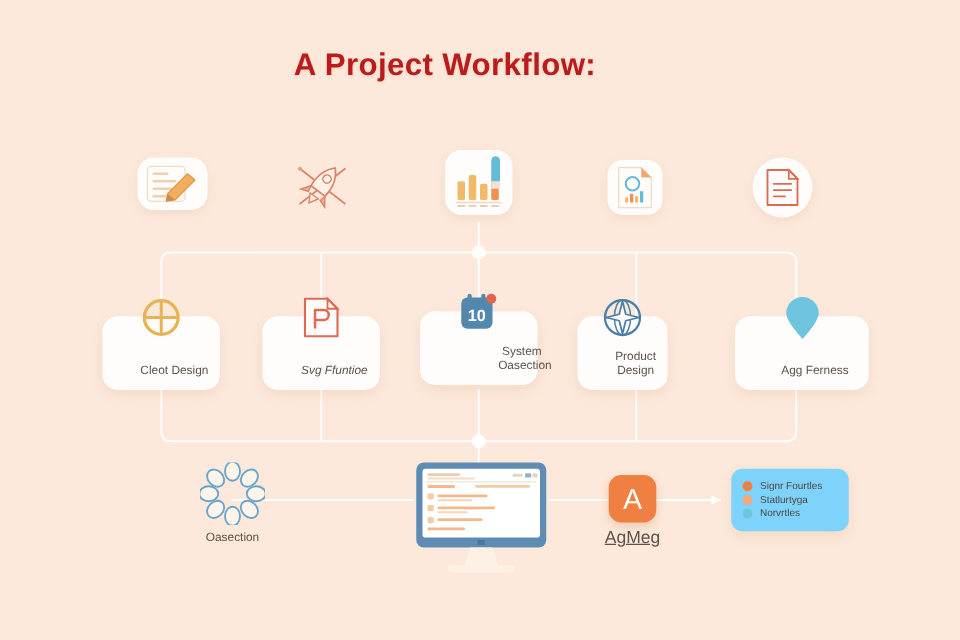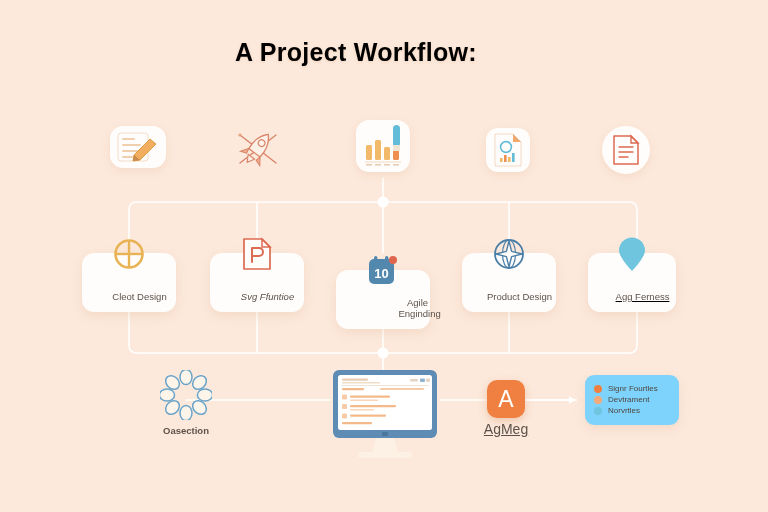--- a/index.html
+++ b/index.html
@@ -7,21 +7,21 @@
     width:768px;height:512px;overflow:hidden;
     background:#fce9db;
     font-family:"Liberation Sans","DejaVu Sans",sans-serif;
     position:relative;
   }
   #stage{position:absolute;inset:0;width:768px;height:512px;}
 
   
   .title{
     position:absolute;left:0;top:38px;width:712px;text-align:center;
-    font-size:25px;font-weight:700;color:#000000;letter-spacing:.3px;
+    font-size:25px;font-weight:700;color:#b91c1c;letter-spacing:.3px;
     text-shadow:0 1px 3px rgba(214,150,110,.28);
   }
 
   
   .wires{position:absolute;left:0;top:0;width:768px;height:512px;}
 
   
   .topicon{
     position:absolute;display:flex;align-items:center;justify-content:center;
   }
@@ -43,21 +43,21 @@
   .card .ic{position:absolute;top:-16px;left:50%;transform:translateX(-50%);}
   .card .lbl{
     font-size:9.5px;color:#5d5149;text-align:center;line-height:1.15;
     width:100%;padding:0 4px;box-sizing:border-box;
     filter:blur(.22px);
     margin-left:21px;
   }
 
   
   .botitem{position:absolute;display:flex;flex-direction:column;align-items:center;}
-  .botitem .lbl{font-size:9.5px;color:#5d5149;margin-top:5px;filter:blur(.22px);font-weight:bold;}
+  .botitem .lbl{font-size:9.5px;color:#5d5149;margin-top:5px;filter:blur(.22px);}
   .steptext{
     position:absolute;font-size:9px;color:#4f453e;line-height:1.35;
     filter:blur(.2px);white-space:pre-line;
   }
   .monitor{position:absolute;}
   .legend{
     position:absolute;background:#7dd3fc;border-radius:9px;
     box-shadow:0 4px 11px rgba(210,150,112,.18);
     padding:7px 9px;box-sizing:border-box;
   }
@@ -205,46 +205,46 @@
     <div class="ic">
       <svg width="30" height="34" viewBox="0 0 30 34">
         <path d="M2,2 L20,2 L28,10 L28,32 L2,32 Z" fill="#fffdfb" stroke="#dd6a52" stroke-width="1.7" stroke-linejoin="round"></path>
         <path d="M20,2 L28,10 L20,10 Z" fill="none" stroke="#dd6a52" stroke-width="1.5"></path>
         <path d="M10,11 L10,25 M10,11 L17,11 A4,4 0 0 1 17,19 L10,19" fill="none" stroke="#dd6a52" stroke-width="2" stroke-linecap="round" stroke-linejoin="round"></path>
       </svg>
     </div>
     <div class="lbl">Svg Ffuntioe</div>
   </div>
 
-  <div class="card" style="left:336px;top:270px;width:94px;height:59px;padding-left:48px;">
+  <div class="card" style="left:336px;top:249px;width:94px;height:59px;padding-left:48px;">
     <div class="ic">
       <svg width="36" height="34" viewBox="0 0 36 34">
         <rect x="4" y="5" width="25" height="25" rx="5" fill="#5388ae"></rect>
         <rect x="9" y="2" width="3.4" height="6" rx="1.7" fill="#5388ae"></rect>
         <rect x="20" y="2" width="3.4" height="6" rx="1.7" fill="#5388ae"></rect>
         <text x="16.5" y="24" font-family="Liberation Sans, sans-serif" font-size="13" font-weight="700" fill="#ffffff" text-anchor="middle">10</text>
         <circle cx="28" cy="6" r="4" fill="#e0654f"></circle>
       </svg>
     </div>
-    <div class="lbl">Agile Enginding</div>
-  </div>
-
-  <div class="card" style="left:462px;top:253px;width:94px;height:59px;">
+    <div class="lbl">System Oasection</div>
+  </div>
+
+  <div class="card" style="left:462px;top:253px;width:72px;height:59px;">
     <div class="ic">
       <svg width="34" height="34" viewBox="0 0 34 34">
         <circle cx="17" cy="17" r="14" fill="none" stroke="#4a7fa8" stroke-width="1.8"></circle>
         <ellipse cx="17" cy="17" rx="6.5" ry="14" fill="none" stroke="#4a7fa8" stroke-width="1.2"></ellipse>
         <line x1="3" y1="17" x2="31" y2="17" stroke="#4a7fa8" stroke-width="1.2"></line>
         <path d="M17,4 L19.6,14.4 L30,17 L19.6,19.6 L17,30 L14.4,19.6 L4,17 L14.4,14.4 Z" fill="#fffdfb" stroke="#4a7fa8" stroke-width="1.4" stroke-linejoin="round"></path>
       </svg>
     </div>
     <div class="lbl">Product Design</div>
   </div>
 
-  <div class="card" style="left:588px;top:253px;width:88px;height:59px;text-decoration:underline;">
+  <div class="card" style="left:588px;top:253px;width:107px;height:59px;">
     <div class="ic">
       <svg width="32" height="36" viewBox="0 0 32 36">
         <path d="M16,34 C16,34 3,20.5 3,13.5 A13,13 0 0 1 29,13.5 C29,20.5 16,34 16,34 Z" fill="#6ec5dd"></path>
       </svg>
     </div>
     <div class="lbl">Agg Ferness</div>
   </div>
 
   <div class="botitem" style="left:138px;top:370px;width:96px;">
     <svg width="52" height="50" viewBox="0 0 52 50">
@@ -304,21 +304,21 @@
   </div>
   <div style="position:absolute;left:472px;top:421px;width:68px;text-align:center;font-size:14px;color:#5d5149;filter:blur(.22px);text-decoration:underline;">AgMeg</div>
 
   <div class="legend" style="left:585px;top:375px;width:94px;height:50px;">
     <div class="legend-row">
       <span class="dot" style="background:#ef8041;"></span>
       <span class="txt">Signr Fourtles</span>
     </div>
     <div class="legend-row">
       <span class="dot" style="background:#f4a97a;"></span>
-      <span class="txt">Devtrament</span>
+      <span class="txt">Statlurtyga</span>
     </div>
     <div class="legend-row">
       <span class="dot" style="background:#6ec5dd;"></span>
       <span class="txt">Norvrtles</span>
     </div>
   </div>
 
 </div>
 
 </body></html>

